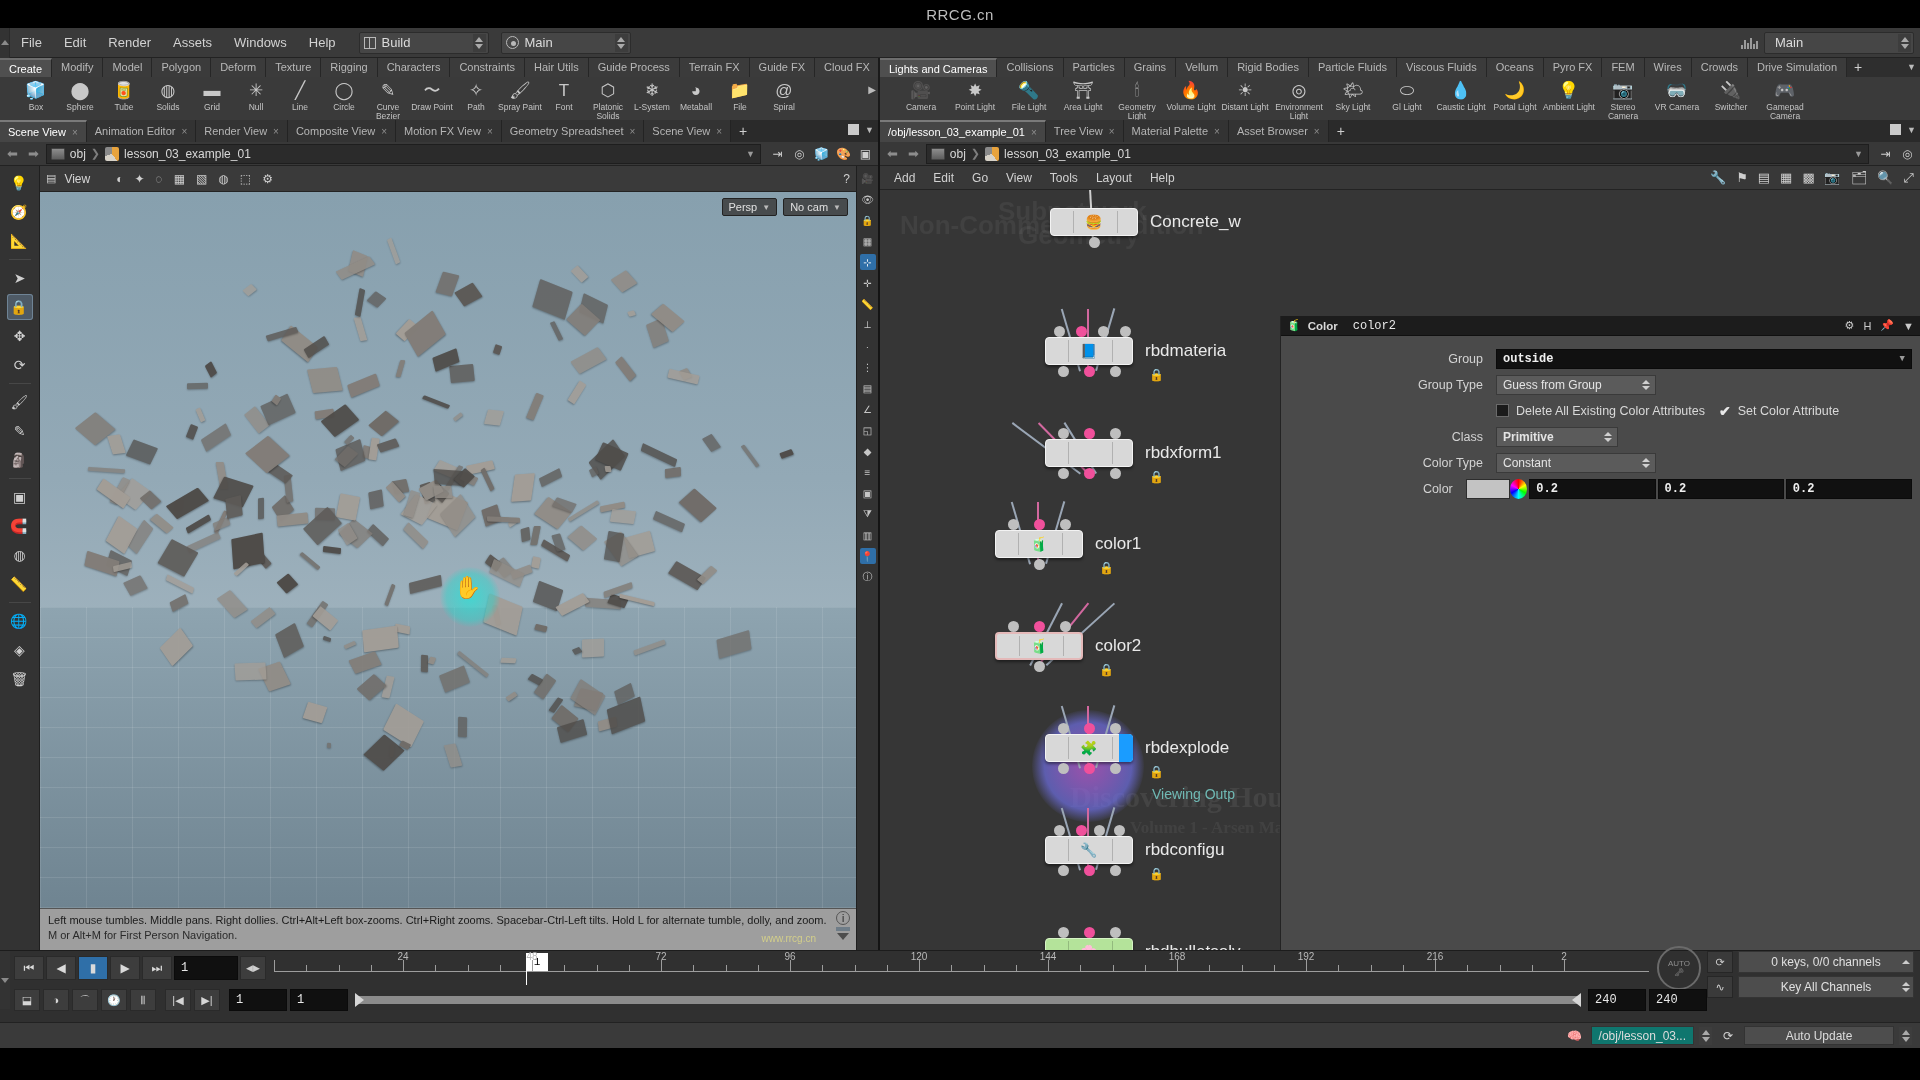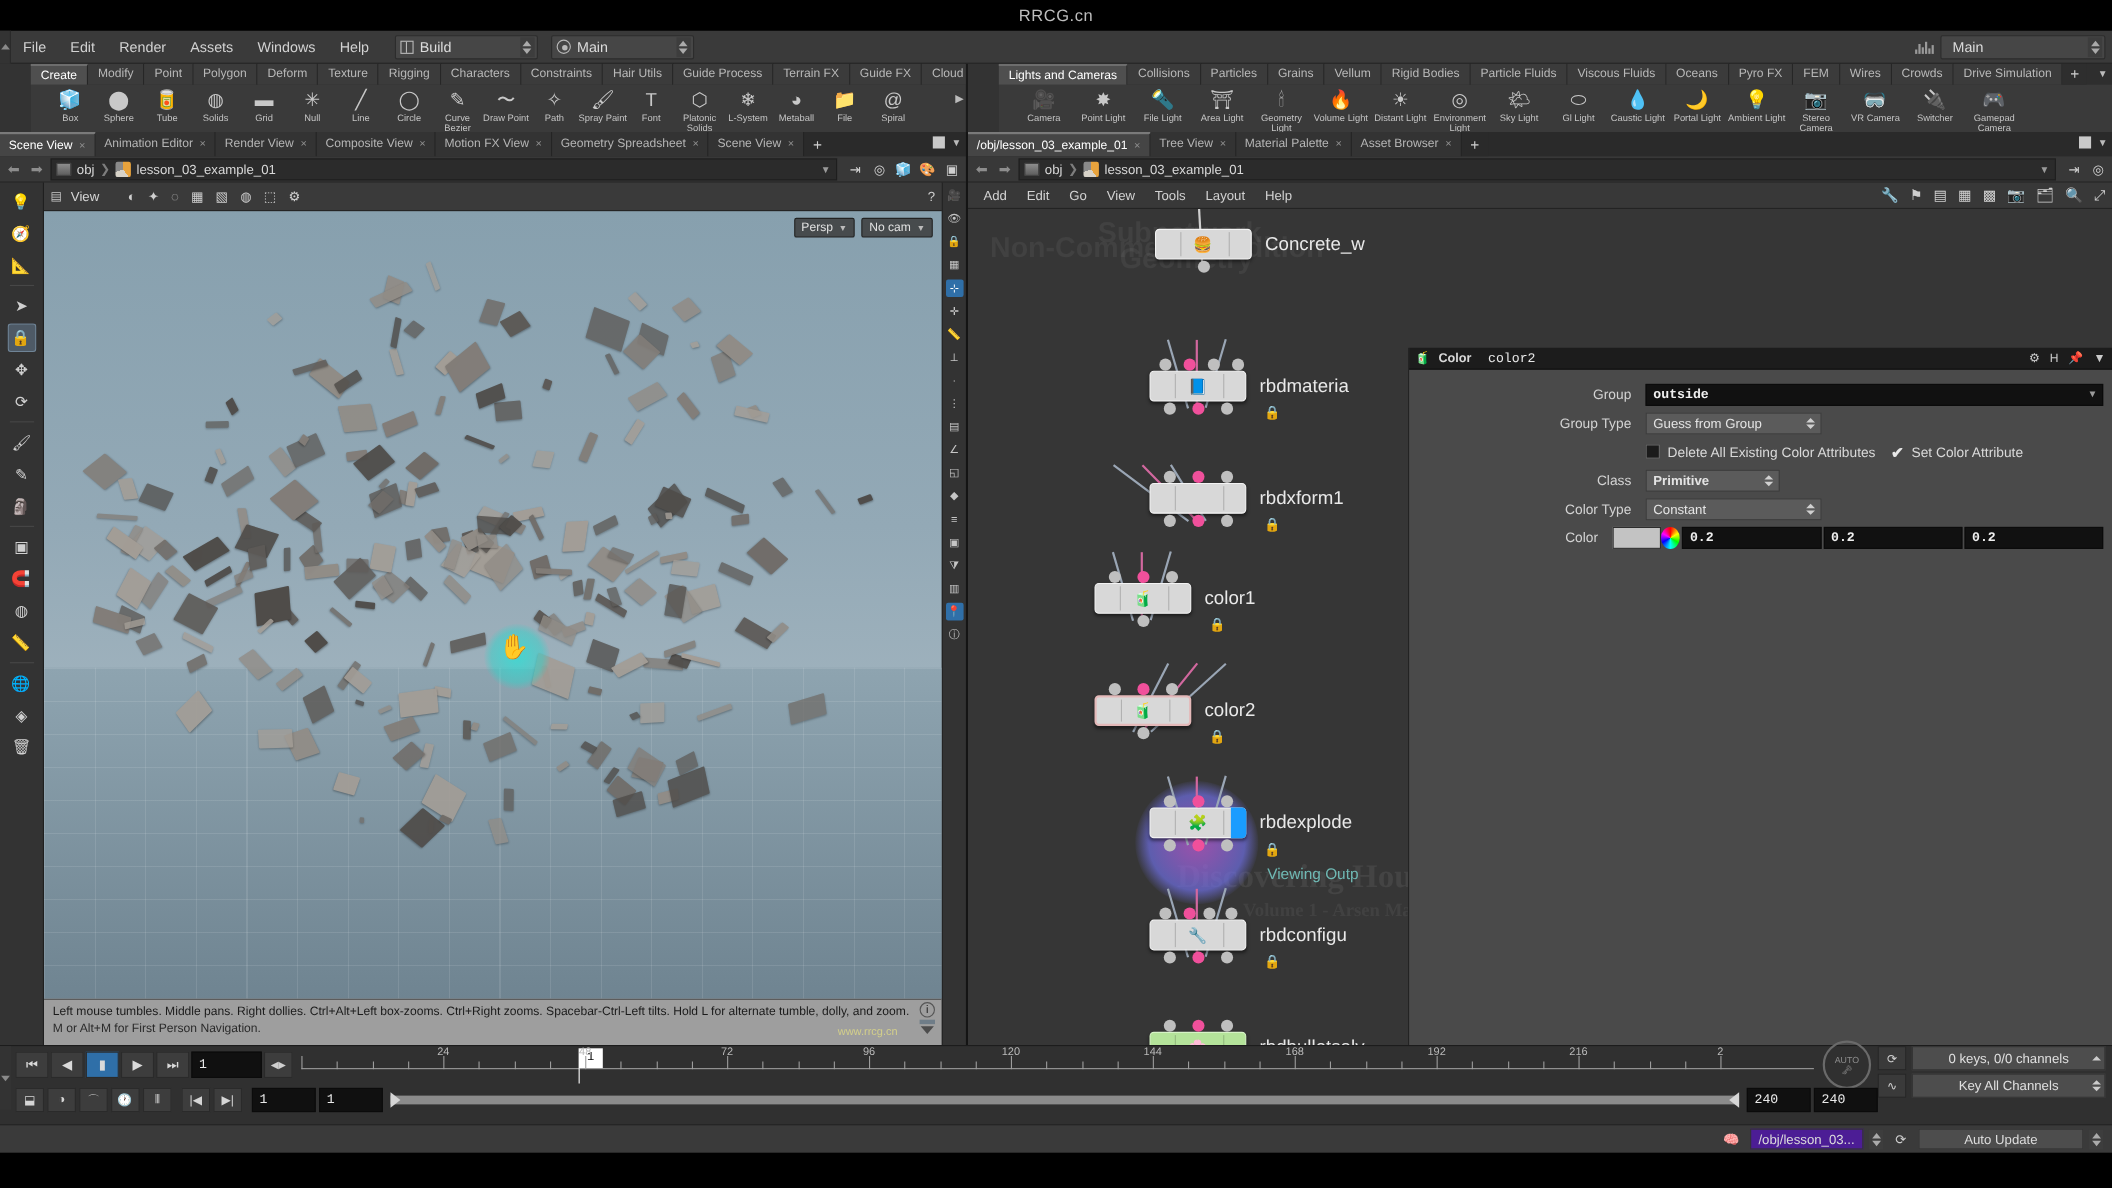--- a/index.html
+++ b/index.html
@@ -44,21 +44,21 @@
   .spin i { width:0;height:0;border-left:4px solid transparent;border-right:4px solid transparent;}
   .spin i.u { border-bottom:5px solid #aaa;}
   .spin i.d { border-top:5px solid #aaa;}
   .menubar .right-desk { position:absolute; right:6px; display:flex; align-items:center; gap:6px;}
   .wave { display:flex; align-items:flex-end; gap:1px; height:12px;}
   .wave s { display:block;width:2px;background:#9a9a9a;}
 
   
   .shelf-wrap { position:absolute; left:0; top:58px; width:1920px; height:62px; background:#333; }
   .shelf-split { display:flex; height:62px; }
-  .shelf-pane { position:relative; height:62px; overflow:hidden;padding-left:28px; }
+  .shelf-pane { position:relative; height:62px; overflow:hidden; }
   .shelf-pane.left { width:880px; border-right:2px solid #1a1a1a;}
   .shelf-pane.right { width:1040px; }
   .shelf-tabs { display:flex; height:19px; background:#2e2e2e; align-items:stretch; }
   .shelf-tabs .grip2 { width:8px; background:#333; }
   .shelf-tab {
     padding:0 9px; height:19px; line-height:19px; font-size:11px; color:#b8b8b8;
     background:#3b3b3b; border-right:1px solid #262626; cursor:default; white-space:nowrap;
   }
   .shelf-tab.active { background:#4f4f4f; color:#fff; border-top:2px solid #6d6d6d;}
   .shelf-tab.plus { background:#2e2e2e; color:#cfcfcf; font-size:14px; padding:0 7px; border:none;}
@@ -255,21 +255,21 @@
   .kmenu .sp { position:absolute; right:3px; display:flex; flex-direction:column; gap:2px;}
   .kmenu .sp i { width:0;height:0;border-left:4px solid transparent;border-right:4px solid transparent;}
   .kmenu .sp i.u{border-bottom:4px solid #ccc;} .kmenu .sp i.d{border-top:4px solid #ccc;}
 
   
   .statusbar { position:absolute; left:0; top:1022px; width:1920px; height:26px; background:#3a3a3a;
      display:flex; align-items:center; border-top:1px solid #222; padding-left:6px; gap:6px;}
   .statusbar .msg { flex:1; font-size:11px; color:#bdbdbd;}
   .statusbar .sgrp { display:flex; align-items:center; gap:5px; padding-right:8px;}
   .statusbar .sicon { width:22px;height:18px; display:flex;align-items:center;justify-content:center; font-size:12px; color:#cfcfcf;}
-  .statusbar .spath { height:19px; background:#4c1d95; border:1px solid #333; display:flex; align-items:center;
+  .statusbar .spath { height:19px; background:#0f766e; border:1px solid #333; display:flex; align-items:center;
      padding:0 7px; font-size:12px; color:#dcdcdc;}
   .statusbar .supd { height:19px; background:#4d4d4d; border:1px solid #333; display:flex; align-items:center;
      padding:0 10px; font-size:12px; color:#dcdcdc; position:relative; min-width:150px; justify-content:center;}
 
   
   .botstrip { position:absolute; left:0; top:1048px; width:1920px; height:32px; background:#000;}
   .logo-wm { position:absolute; left:50%; top:972px; transform:translateX(-50%); display:flex; align-items:center;
      gap:8px; pointer-events:none;}
   .logo-wm .shield { width:60px;height:64px; }
   .logo-wm .ltxt { display:flex; flex-direction:column; line-height:1;}
@@ -332,21 +332,21 @@
     </div>
   </div>
 
   <div class="shelf-wrap">
     <div class="shelf-split">
       <div class="shelf-pane left">
         <div class="shelf-tabs" id="shelfL-tabs">
           <div class="grip2"></div>
         <div class="shelf-tab active">Create</div>
             <div class="shelf-tab">Modify</div>
-            <div class="shelf-tab">Point</div>
+            <div class="shelf-tab">Model</div>
             <div class="shelf-tab">Polygon</div>
             <div class="shelf-tab">Deform</div>
             <div class="shelf-tab">Texture</div>
             <div class="shelf-tab">Rigging</div>
             <div class="shelf-tab">Characters</div>
             <div class="shelf-tab">Constraints</div>
             <div class="shelf-tab">Hair Utils</div>
             <div class="shelf-tab">Guide Process</div>
             <div class="shelf-tab">Terrain FX</div>
             <div class="shelf-tab">Guide FX</div>

